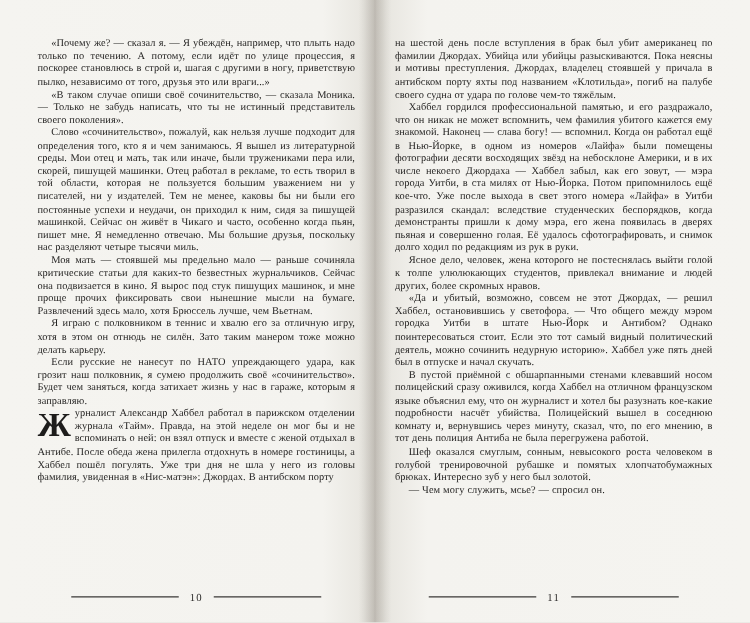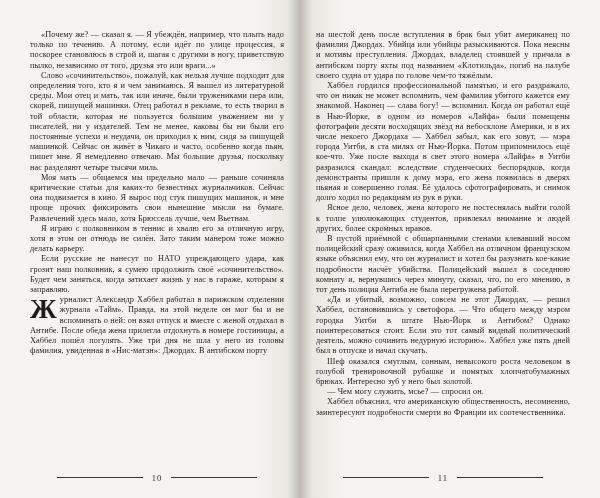--- a/index.html
+++ b/index.html
@@ -92,45 +92,45 @@
   }
 </style>
 </head>
 <body>
 
 <div class="spread">
 
   <section class="page left">
     <div class="text-block">
       <p class="para">«Почему же? — сказал я. — Я убеждён, например, что плыть надо только по течению. А потому, если идёт по улице процессия, я поскорее становлюсь в строй и, шагая с другими в ногу, приветствую пылко, независимо от того, друзья это или враги...»</p>
+      <p class="para">«В таком случае опиши своё сочинительство, — сказала Моника. — Только не забудь написать, что ты не истинный представитель своего поколения».</p>
       <p class="para">Слово «сочинительство», пожалуй, как нельзя лучше подходит для определения того, кто я и чем занимаюсь. Я вышел из литературной среды. Мои отец и мать, так или иначе, были тружениками пера или, скорей, пишущей машинки. Отец работал в рекламе, то есть творил в той области, которая не пользуется большим уважением ни у писателей, ни у издателей. Тем не менее, каковы бы ни были его постоянные успехи и неудачи, он приходил к ним, сидя за пишущей машинкой. Сейчас он живёт в Чикаго и часто, особенно когда пьян, пишет мне. Я немедленно отвечаю. Мы большие друзья, поскольку нас разделяют четыре тысячи миль.</p>
-      <p class="para">Моя мать — общаемся мы предельно мало — раньше сочиняла критические статьи для каких-то безвестных журнальчиков. Сейчас она подвизается в кино. Я вырос под стук пишущих машинок, и мне проще прочих фиксировать свои нынешние мысли на бумаге. Развлечений здесь мало, хотя Брюссель лучше, чем Вьетнам.</p>
+      <p class="para">Моя мать — стоявшей мы предельно мало — раньше сочиняла критические статьи для каких-то безвестных журнальчиков. Сейчас она подвизается в кино. Я вырос под стук пишущих машинок, и мне проще прочих фиксировать свои нынешние мысли на бумаге. Развлечений здесь мало, хотя Брюссель лучше, чем Вьетнам.</p>
       <p class="para">Я играю с полковником в теннис и хвалю его за отличную игру, хотя в этом он отнюдь не силён. Зато таким манером тоже можно делать карьеру.</p>
       <p class="para">Если русские не нанесут по НАТО упреждающего удара, как грозит наш полковник, я сумею продолжить своё «сочинительство». Будет чем заняться, когда затихает жизнь у нас в гараже, которым я заправляю.</p>
       <p class="para noindent">
         <span class="dropcap">Ж</span><span>урналист Александр Хаббел работал в парижском отделении журнала «Тайм». Правда, на этой неделе он мог бы и не вспоминать о ней: он взял отпуск и вместе с женой отдыхал в Антибе. После обеда жена прилегла отдохнуть в номере гостиницы, а Хаббел пошёл погулять. Уже три дня не шла у него из головы фамилия, увиденная в «Нис-матэн»: Джордах. В антибском порту</span>
       </p>
     </div>
     <footer class="page-footer">
       <span class="footer-rule"></span>
       <span class="pagenum">10</span>
       <span class="footer-rule"></span>
     </footer>
   </section>
 
   <section class="page right">
     <div class="text-block">
       <p class="para noindent">на шестой день после вступления в брак был убит американец по фамилии Джордах. Убийца или убийцы разыскиваются. Пока неясны и мотивы преступления. Джордах, владелец стоявшей у причала в антибском порту яхты под названием «Клотильда», погиб на палубе своего судна от удара по голове чем-то тяжёлым.</p>
       <p class="para">Хаббел гордился профессиональной памятью, и его раздражало, что он никак не может вспомнить, чем фамилия убитого кажется ему знакомой. Наконец — слава богу! — вспомнил. Когда он работал ещё в Нью-Йорке, в одном из номеров «Лайфа» были помещены фотографии десяти восходящих звёзд на небосклоне Америки, и в их числе некоего Джордаха — Хаббел забыл, как его зовут, — мэра города Уитби, в ста милях от Нью-Йорка. Потом припомнилось ещё кое-что. Уже после выхода в свет этого номера «Лайфа» в Уитби разразился скандал: вследствие студенческих беспорядков, когда демонстранты пришли к дому мэра, его жена появилась в дверях пьяная и совершенно голая. Её удалось сфотографировать, и снимок долго ходил по редакциям из рук в руки.</p>
       <p class="para">Ясное дело, человек, жена которого не постеснялась выйти голой к толпе улюлюкающих студентов, привлекал внимание и людей других, более скромных нравов.</p>
+      <p class="para">«Да и убитый, возможно, совсем не этот Джордах, — решил Хаббел, остановившись у светофора. — Что общего между мэром городка Уитби в штате Нью-Йорк и Антибом? Однако поинтересоваться стоит. Если это тот самый видный политический деятель, можно сочинить недурную историю». Хаббел уже пять дней был в отпуске и начал скучать.</p>
       <p class="para">В пустой приёмной с обшарпанными стенами клевавший носом полицейский сразу оживился, когда Хаббел на отличном французском языке объяснил ему, что он журналист и хотел бы разузнать кое-какие подробности насчёт убийства. Полицейский вышел в соседнюю комнату и, вернувшись через минуту, сказал, что, по его мнению, в тот день полиция Антиба не была перегружена работой.</p>
-      <p class="para">«Да и убитый, возможно, совсем не этот Джордах, — решил Хаббел, остановившись у светофора. — Что общего между мэром городка Уитби в штате Нью-Йорк и Антибом? Однако поинтересоваться стоит. Если это тот самый видный политический деятель, можно сочинить недурную историю». Хаббел уже пять дней был в отпуске и начал скучать.</p>
       <p class="para">Шеф оказался смуглым, сонным, невысокого роста человеком в голубой тренировочной рубашке и помятых хлопчатобумажных брюках. Интересно зуб у него был золотой.</p>
       <p class="para">— Чем могу служить, мсье? — спросил он.</p>
-      <p class="para">Хаббел объяснил, что американскую общественность, несомненно, заинтересуют подробности смерти во Франции их соотечественника.</p>
     </div>
     <footer class="page-footer">
       <span class="footer-rule"></span>
       <span class="pagenum">11</span>
       <span class="footer-rule"></span>
     </footer>
   </section>
 
   <div class="gutter-shadow"></div>
 </div>

